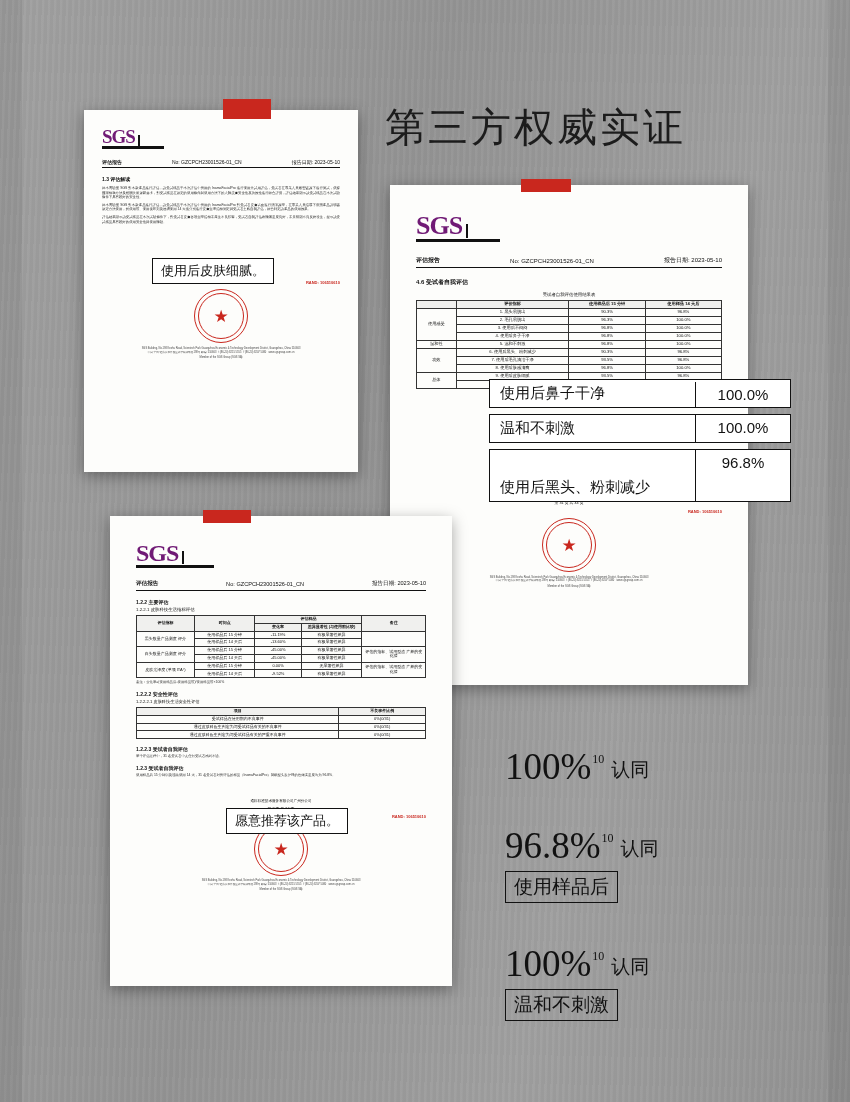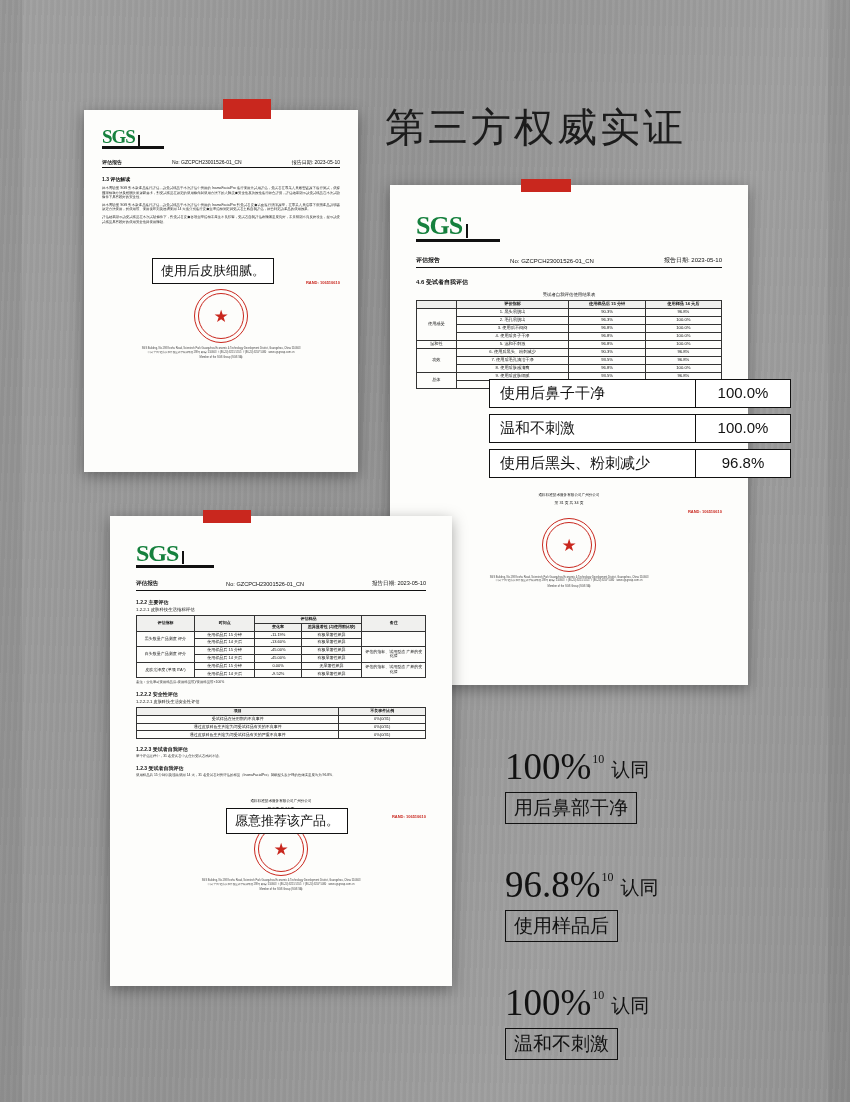--- a/index.html
+++ b/index.html
@@ -40,21 +40,21 @@
   }
   .tape{
     position:absolute;
     background:#c9271e;
     height:13px;
   }
   .sgs-logo{
     font-family:"Liberation Serif", serif;
     font-weight:bold;
     letter-spacing:-1px;
-    color:#15803d;
+    color:#701a75;
   }
   .sgs-underline{
     height:3px;background:#111;
     margin-top:-2px;
   }
   .sgs-tick{
     width:2px;background:#111;
   }
 
   .meta-row{
@@ -306,30 +306,30 @@
       </div>
       <div class="footer-fine" style="margin-top:4px;">
         SGS Building, No.198 Kezhu Road, Scientech Park Guangzhou Economic &amp; Technology Development District, Guangzhou, China 510663<br>
         中国·广州·经济技术开发区科学城科珠路198号 邮编: 510663 &nbsp; t (86-20) 8215 5555 &nbsp; f (86-20) 8207 5080 &nbsp; www.sgsgroup.com.cn
       </div>
       <div class="footer-fine" style="margin-top:2px;">Member of the SGS Group (SGS SA)</div>
     </div>
   </div>
   <div class="tape" style="left:521px;top:179px;width:50px;"></div>
 
-  <div class="callout-row" style="left:489px;top:379px;width:300px;">
+  <div class="callout-row" style="left:489px;top:379px;width:300px;align-items:flex-end;">
     <div class="ctext" style="flex:1;">使用后鼻子干净</div>
     <div class="cval">100.0%</div>
   </div>
   <div class="callout-row" style="left:489px;top:414px;width:300px;">
     <div class="ctext" style="flex:1;">温和不刺激</div>
     <div class="cval">100.0%</div>
   </div>
   <div class="callout-row" style="left:489px;top:449px;width:300px;">
-    <div class="ctext" style="flex:1;">使用后黑头、粉刺减少</div>
+    <div class="ctext" style="flex:1;margin-top:24px;">使用后黑头、粉刺减少</div>
     <div class="cval">96.8%</div>
   </div>
 
   <div class="sheet" style="left:110px;top:516px;width:342px;height:470px;">
     <div style="padding:24px 26px 0 26px;">
       <div style="display:flex;align-items:flex-end;">
         <div class="sgs-logo" style="font-size:24px;">SGS</div>
         <div class="sgs-tick" style="height:13px;margin-left:4px;margin-bottom:3px;"></div>
       </div>
       <div class="sgs-underline" style="width:78px;"></div>
@@ -458,21 +458,20 @@
 
   <div class="callout" style="left:226px;top:808px;">愿意推荐该产品。</div>
 
   <div class="stats">
     <div class="stat">
       <div class="line1">
         <span class="pct">100%</span>
         <span class="sup">10</span>
         <span class="agree">认同</span>
       </div>
-      <div class="line2">用后鼻部干净</div>
     </div>
     <div class="stat">
       <div class="line1">
         <span class="pct">96.8%</span>
         <span class="sup">10</span>
         <span class="agree">认同</span>
       </div>
       <div class="line2">使用样品后</div>
     </div>
     <div class="stat">

